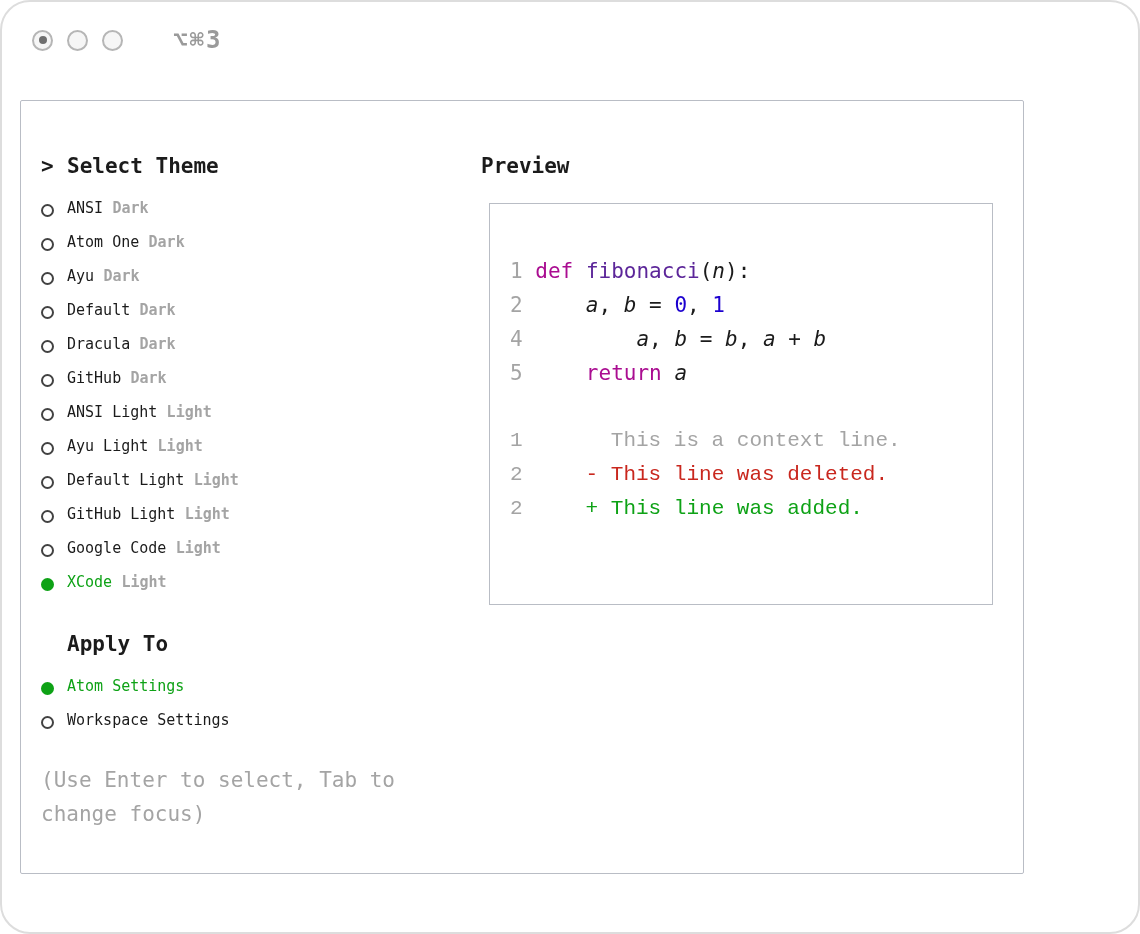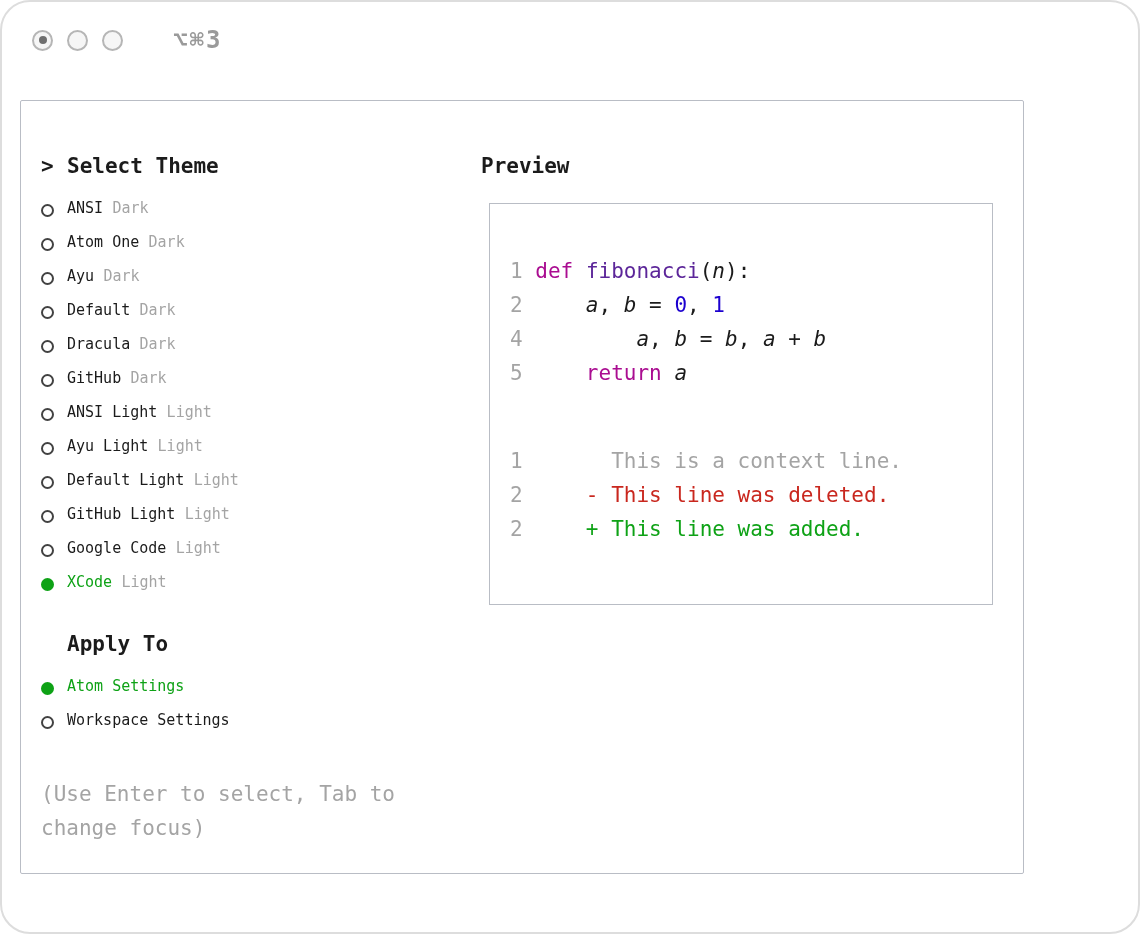--- a/index.html
+++ b/index.html
@@ -67,44 +67,44 @@
   }
   .radio {
     width: 13px; height: 13px;
     border: 2px solid #424242;
     border-radius: 50%;
     margin-right: 13px;
     flex: none;
   }
   .list-item.selected .radio { background: var(--green); border-color: var(--green); }
   .list-item.selected .item-name { color: var(--green); margin-top: 20px; }
-  .item-variant { color: var(--muted, #a4a4a4); margin-left: 0.62em; }
+  .item-variant { color: var(--muted, #a4a4a4); margin-left: 0.62em; font-weight: bold; }
   .apply-header { margin-top: 36px; padding-left: 26px; }
   .hint {
-    margin-top: 48px; width: 410px;
+    margin-top: 34px; width: 410px;
     color: var(--muted, #a4a4a4);
     font-size: 21px; line-height: 34px;
   }
   .preview-box {
     margin-top: 20px; margin-left: 8px;
     width: 504px; height: 402px;
     border: 1.5px solid var(--border, #b9bdc5);
     padding: 50px 0 0 20px;
     background: #ffffff;
   }
   .code-line {
     white-space: pre;
     font-size: 21px; line-height: 34px; height: 34px;
     color: var(--text, #1b1b1b);
   }
   .lineno {
     color: var(--muted, #a4a4a4);
     display: inline-block; width: 1ch; margin-right: 1ch;
   }
-  #diff-lines { margin-top: 54px; }
+  #diff-lines { margin-top: 34px; font-family: Liberation Mono, monospace; }
   .tok-kw  { color: var(--keyword); }
   .tok-fn  { color: var(--function); }
   .tok-nu  { color: var(--number); }
   .tok-id  { font-style: italic; }
   .tok-pl  { color: var(--text, #1b1b1b); }
   .tok-ctx { color: var(--muted, #a4a4a4); }
   .tok-del { color: var(--red); }
   .tok-add { color: var(--green); }
 </style>
 </head>

